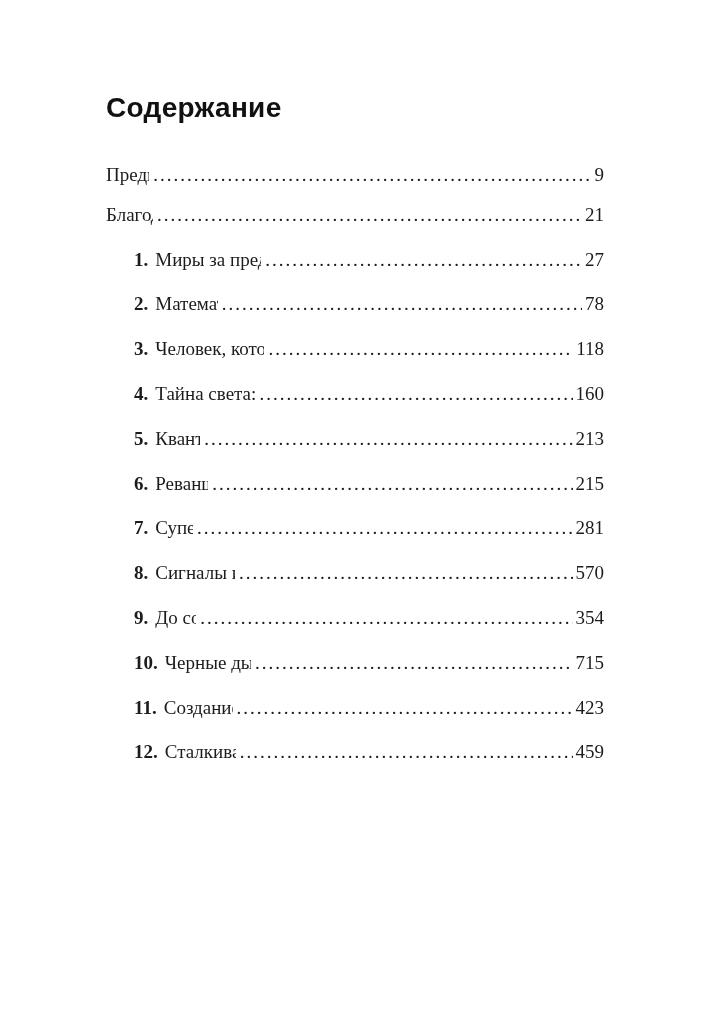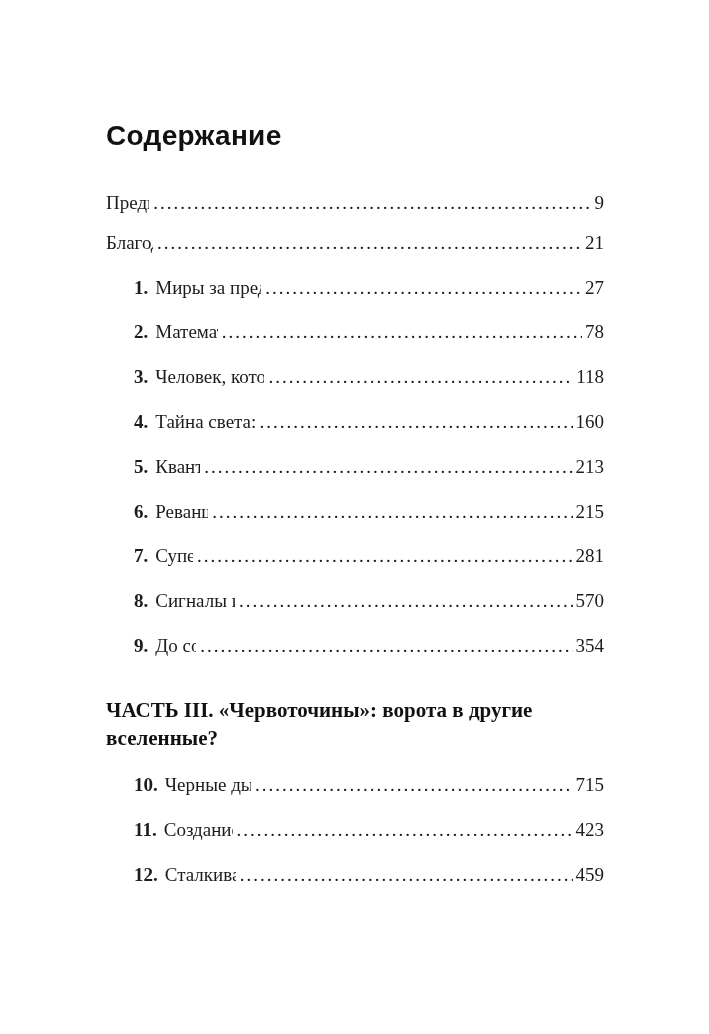--- a/index.html
+++ b/index.html
@@ -8,21 +8,21 @@
     background: #ffffff;
   }
   .page {
     position: relative;
     width: 667px;
     height: 1034px;
     margin: 0 auto;
     background: #ffffff;
     color: #1c1c1c;
     box-sizing: border-box;
-    padding: 120px 84px 0 85px;
+    padding: 92px 84px 0 85px;
     font-family: "Liberation Serif", serif;
     overflow: hidden;
   }
   .toc-title {
     font-family: "Liberation Sans", sans-serif;
     font-weight: 700;
     font-size: 28px;
     letter-spacing: 0.3px;
     margin: 0 0 40px 0;
     color: #111;
@@ -148,21 +148,20 @@
     </div>
     <div class="toc-row">
       <span class="num">9.</span>
       <span class="label">До сотворения</span>
       <span class="dots">................................................................................................................................................................</span>
       <span class="pagenum">354</span>
     </div>
   </div>
 
   <div class="section">
-    <h2 class="section-heading">ЧАСТЬ III. «Червоточины»: ворота в другие вселенные?</h2>
 
     <div class="toc-row">
       <span class="num">10.</span>
       <span class="label">Черные дыры и параллельные миры</span>
       <span class="dots">................................................................................................................................................................</span>
       <span class="pagenum">715</span>
     </div>
     <div class="toc-row">
       <span class="num">11.</span>
       <span class="label">Создание машины времени</span>

